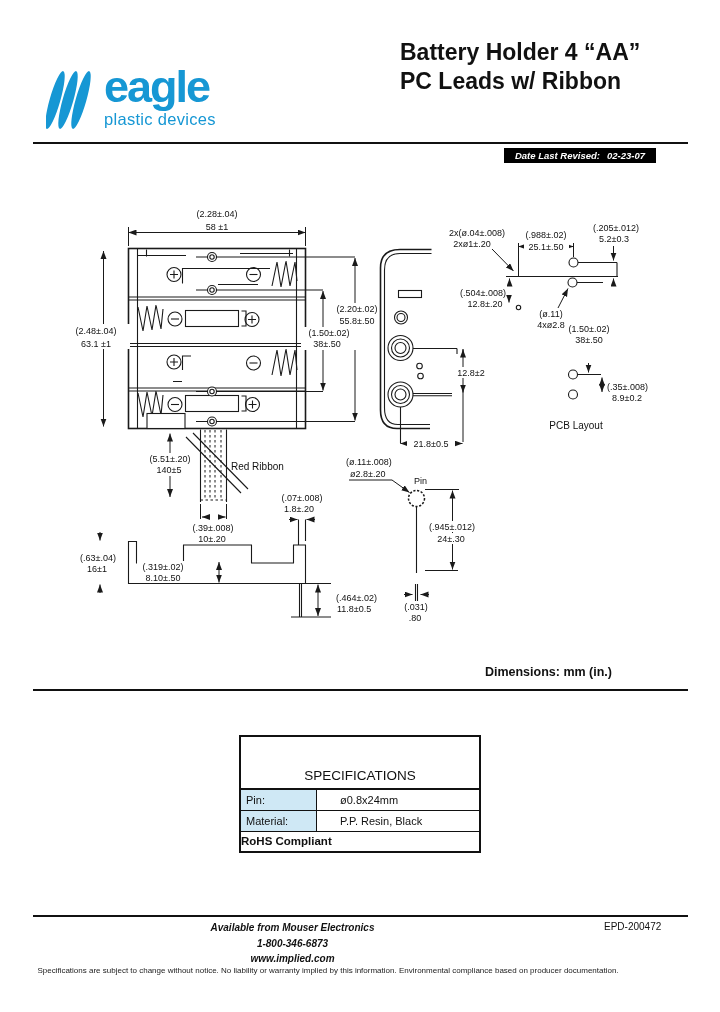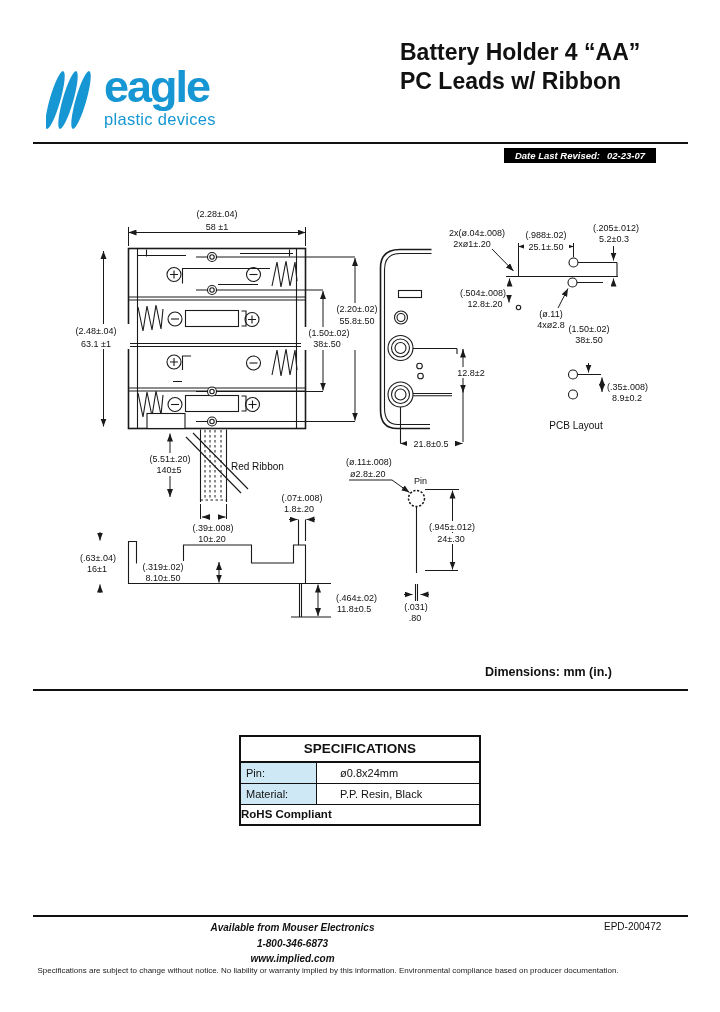--- a/index.html
+++ b/index.html
@@ -25,21 +25,21 @@
   
   .ln{stroke:#1a1a1a;stroke-width:1.1;fill:none;}
   .lnt{stroke:#1a1a1a;stroke-width:1.6;fill:none;}
   .dim{stroke:#1a1a1a;stroke-width:1;fill:none;}
   .dsh{stroke:#1a1a1a;stroke-width:1;fill:none;stroke-dasharray:2.5,2.5;}
   .wbg{fill:#ffffff;}
   .drawing-svg text{font-family:"Liberation Sans",sans-serif;font-size:9px;fill:#111;}
   .drawing-svg .lbl{font-size:10px;}
   
   .spec-table{position:absolute;left:239px;top:735px;width:242px;border:2px solid #111;background:#fff;box-sizing:border-box;}
-  .spec-header{height:24px;line-height:24px;text-align:center;font-weight:bold;font-size:13.5px;border-bottom:2px solid #111;}
+  .spec-header{height:24px;line-height:24px;text-align:center;font-weight:normal;font-size:13.5px;border-bottom:2px solid #111;margin-top:27px;}
   .spec-row{display:flex;height:20px;border-bottom:1.5px solid #111;font-size:11px;}
   .spec-label{width:70px;background:var(--label-bg);font-weight:normal;padding-left:5px;display:flex;align-items:center;border-right:1.5px solid #111;}
   .spec-value{padding-left:23px;display:flex;align-items:center;}
   .spec-footer{height:19px;line-height:19px;text-align:left;font-weight:bold;font-size:11.5px;}
   
   .mouser-block{position:absolute;left:0;top:920px;width:585px;text-align:center;font-weight:bold;
                 font-style:italic;font-size:10px;line-height:15.5px;}
   .doc-number{position:absolute;left:604px;top:921px;font-size:10px;}
   .disclaimer{position:absolute;left:0;top:966px;width:656px;text-align:center;font-size:8px;color:#222;}
 </style>

